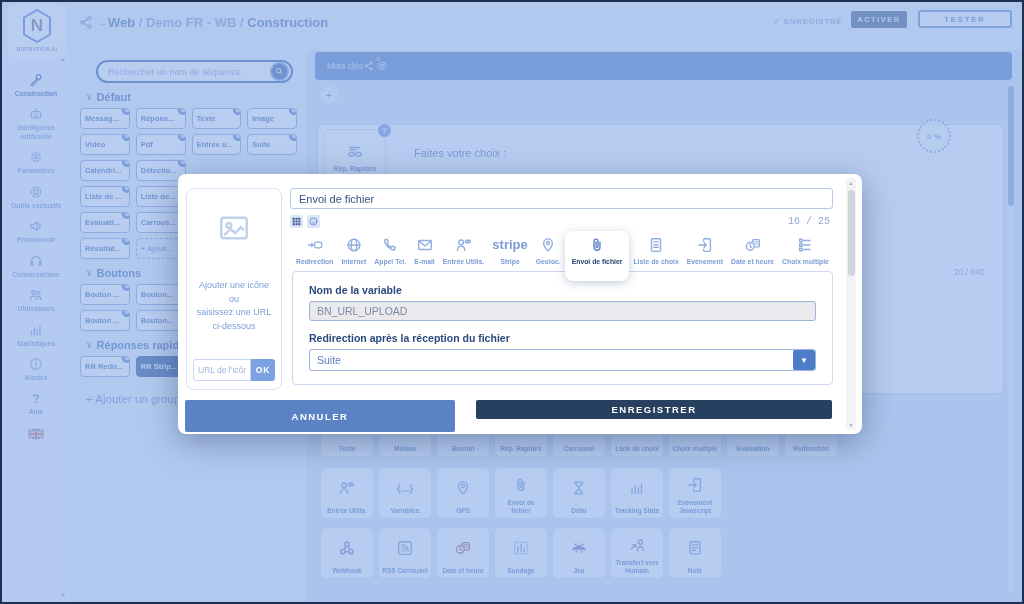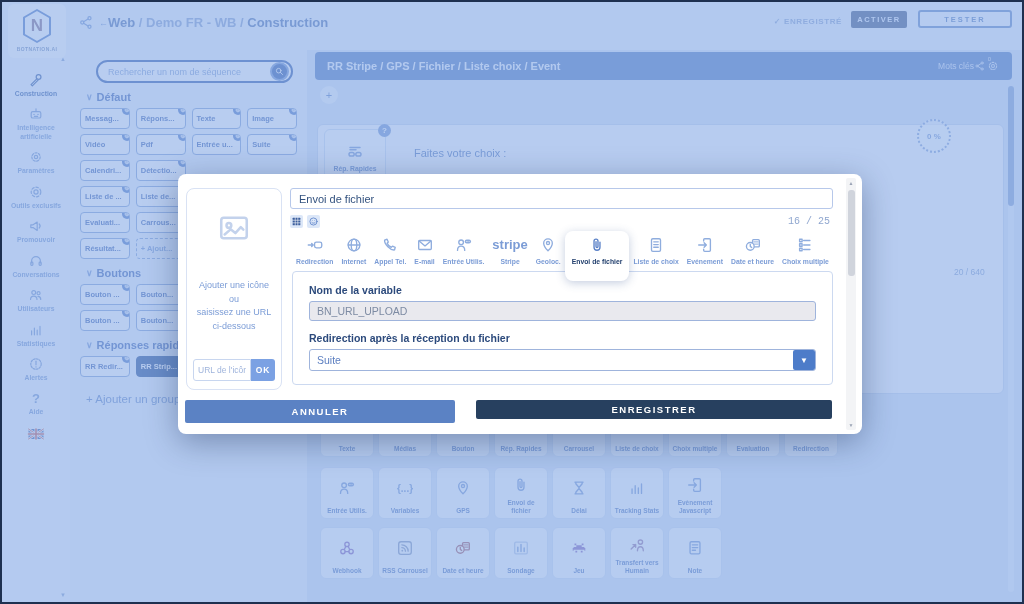--- a/index.html
+++ b/index.html
@@ -144,21 +144,21 @@
                  border-radius:4px; padding:12px 16px; }
   .f-label { font-size:10.5px; font-weight:bold; color:#2c4a7c; margin-bottom:5px; }
   .var-input { width:100%; height:20px; background:#e9e9ee; border:1px solid #9fb4dc; border-radius:3px;
                font-size:10.5px; color:#7d8ba3; padding:0 7px; font-family:inherit; }
   .f-label.second { margin-top:11px; }
   .select-box { width:100%; height:22px; border:1px solid #9fb4dc; border-radius:3px; background:#fff;
                 display:flex; align-items:center; cursor:pointer; }
   .select-box .val { flex:1; font-size:10.5px; color:#5b7ec0; padding:0 7px; }
   .select-arrow { width:22px; height:20px; background:#4d7cc9; color:#fff; font-size:8px; display:flex;
                   align-items:center; justify-content:center; border-radius:2px; }
-  .m-cancel { position:absolute; left:7px; top:226px; width:270px; height:23px; background:#5b82c4; color:#fff;
+  .m-cancel { position:absolute; left:7px; top:226px; width:270px; height:32px; background:#5b82c4; color:#fff;
               border:none; border-radius:2px; font-size:9.5px; font-weight:bold; letter-spacing:1.5px; font-family:inherit; }
   .m-save { position:absolute; left:298px; top:226px; width:356px; height:19px; background:#27405f; color:#fff;
             border:none; border-radius:2px; font-size:9.5px; font-weight:bold; letter-spacing:1.5px; font-family:inherit; }
   .m-scroll { position:absolute; right:6px; top:4px; bottom:4px; width:10px; background:#f3f4f6;
               border-radius:2px; display:flex; flex-direction:column; align-items:center;
               justify-content:space-between; font-size:5px; color:#9aa3b5; padding:2px 0; }
   .m-thumb { position:absolute; top:12px; left:1.5px; width:7px; height:86px; background:#d0d4dc; border-radius:3px; }
 </style>
 </head>
 <body>
@@ -653,21 +653,20 @@
             </svg>
           </span>
         </span>
     </div>
 
     <div class="add-group">+ Ajouter un groupe</div>
   </div>
 
   <div class="canvas">
     <div class="seq-header">
-      <span class="seq-title">RR Stripe / GPS / Fichier / Liste choix / Event</span>
       <div class="seq-right">
         <span class="kw-label">Mots clés</span>
         <span class="kw-ico">
           <svg class="ic" width="12" height="12">
               <use href="#i-share"></use>
             </svg>
           <span class="kw-sup">0</span>
         </span>
         <svg class="ic" width="14" height="14">
             <use href="#i-gear"></use>

